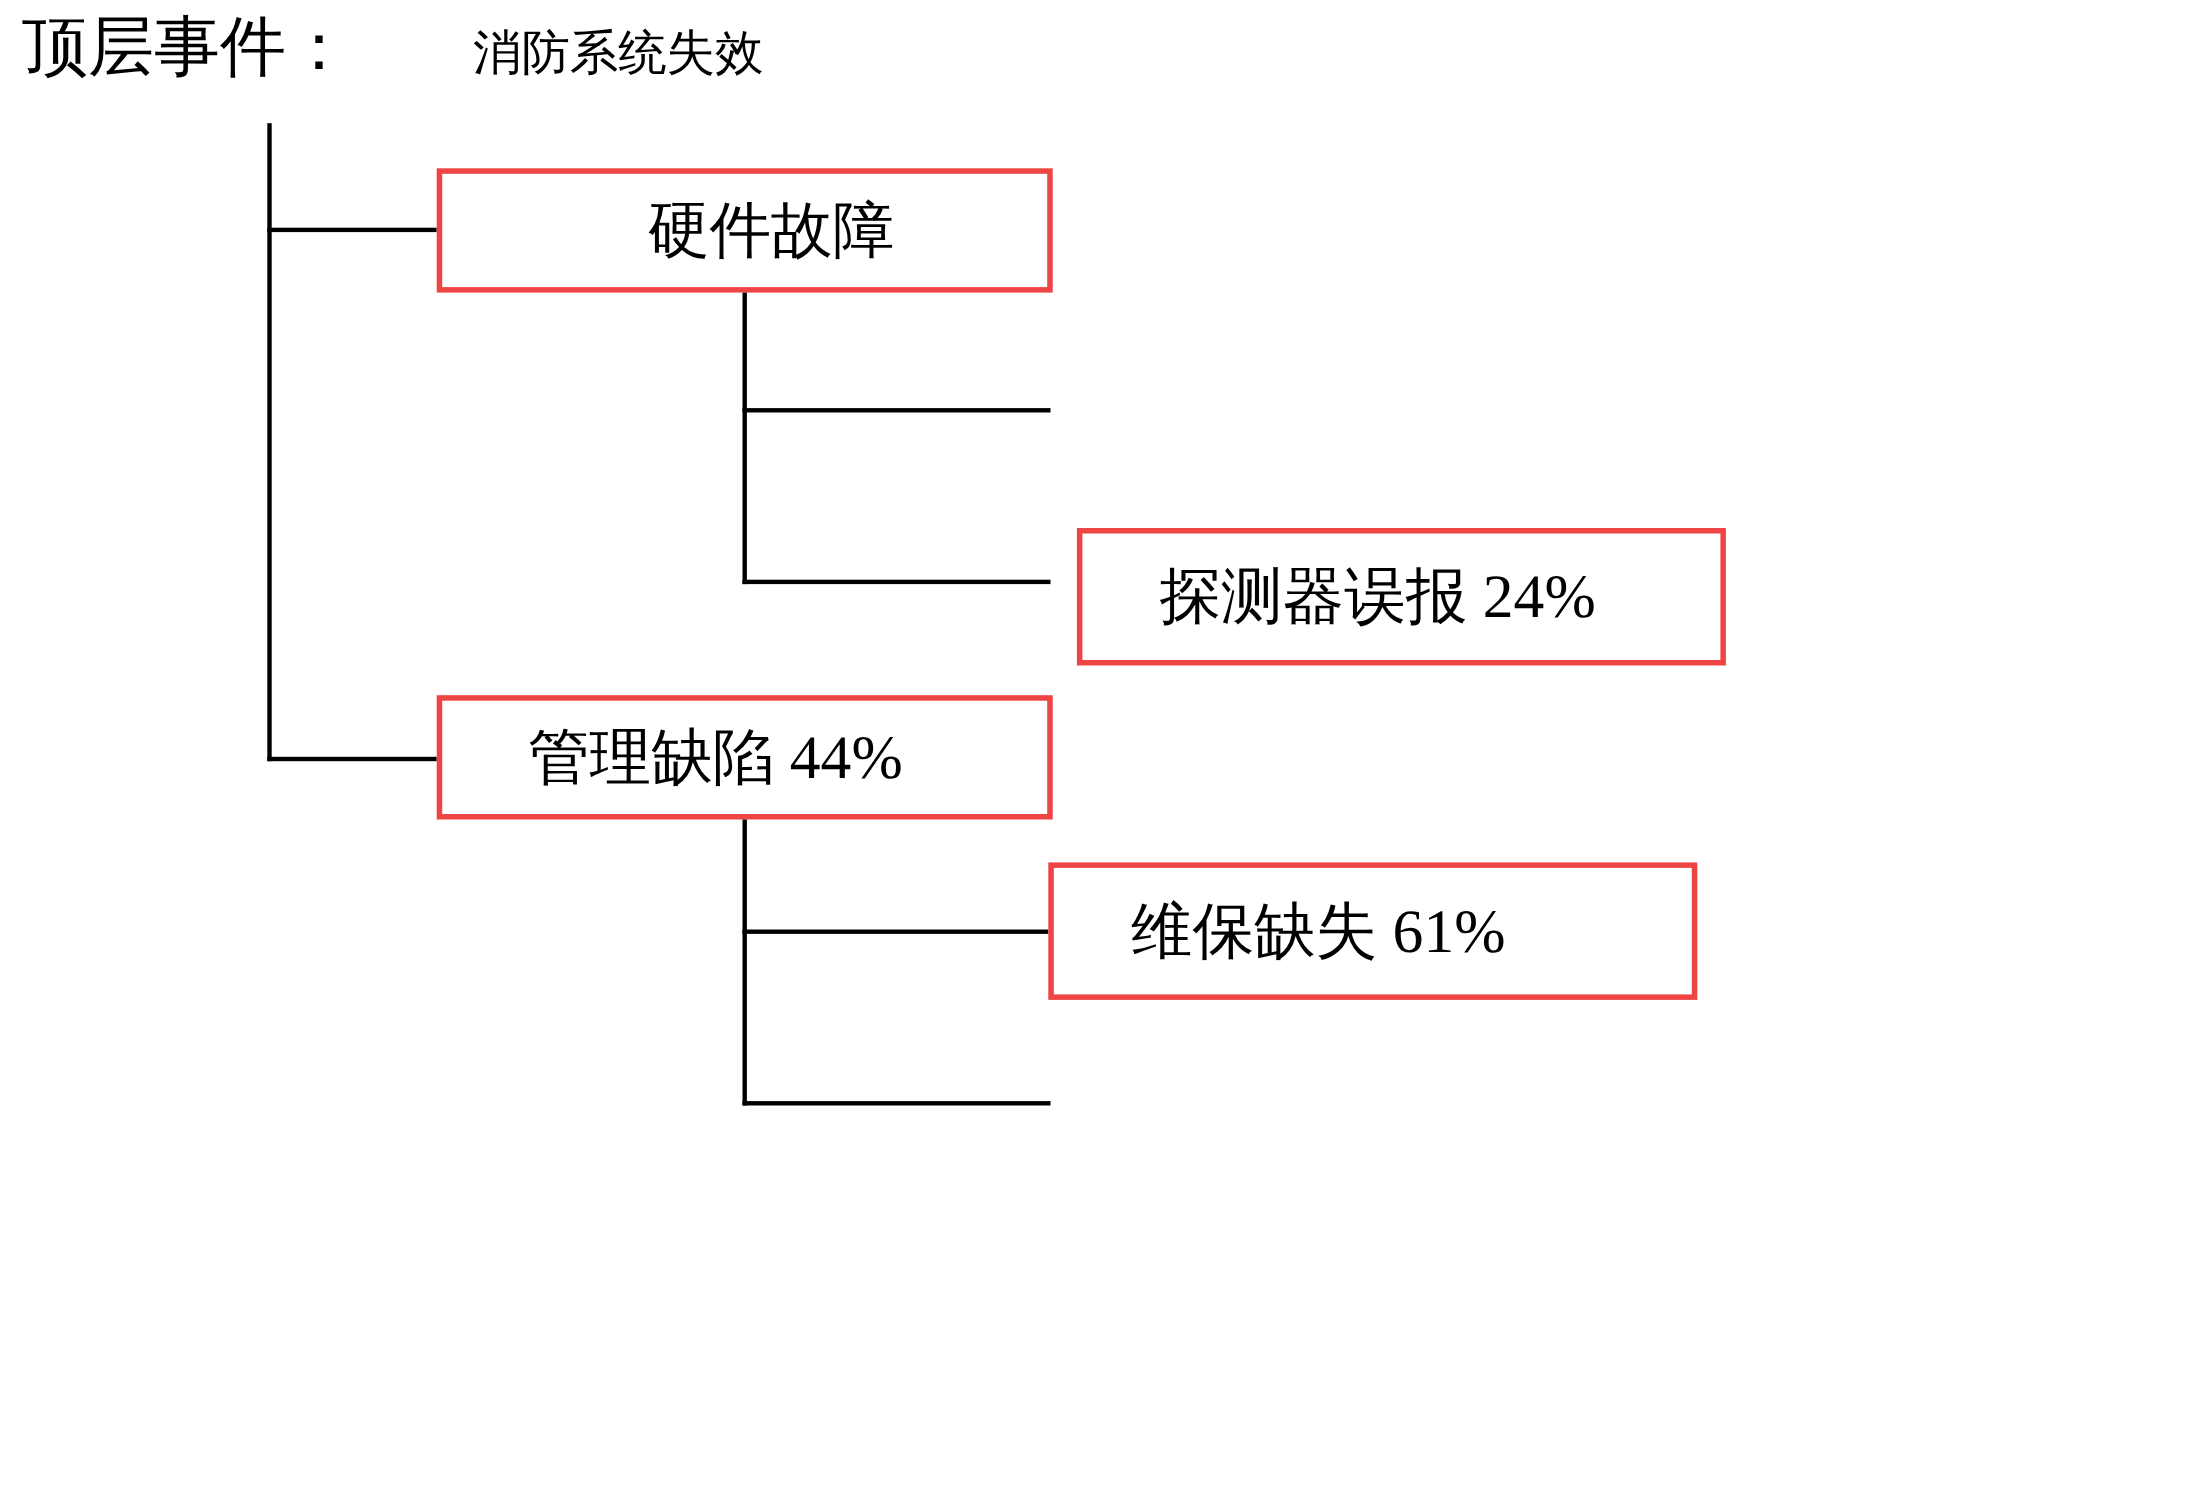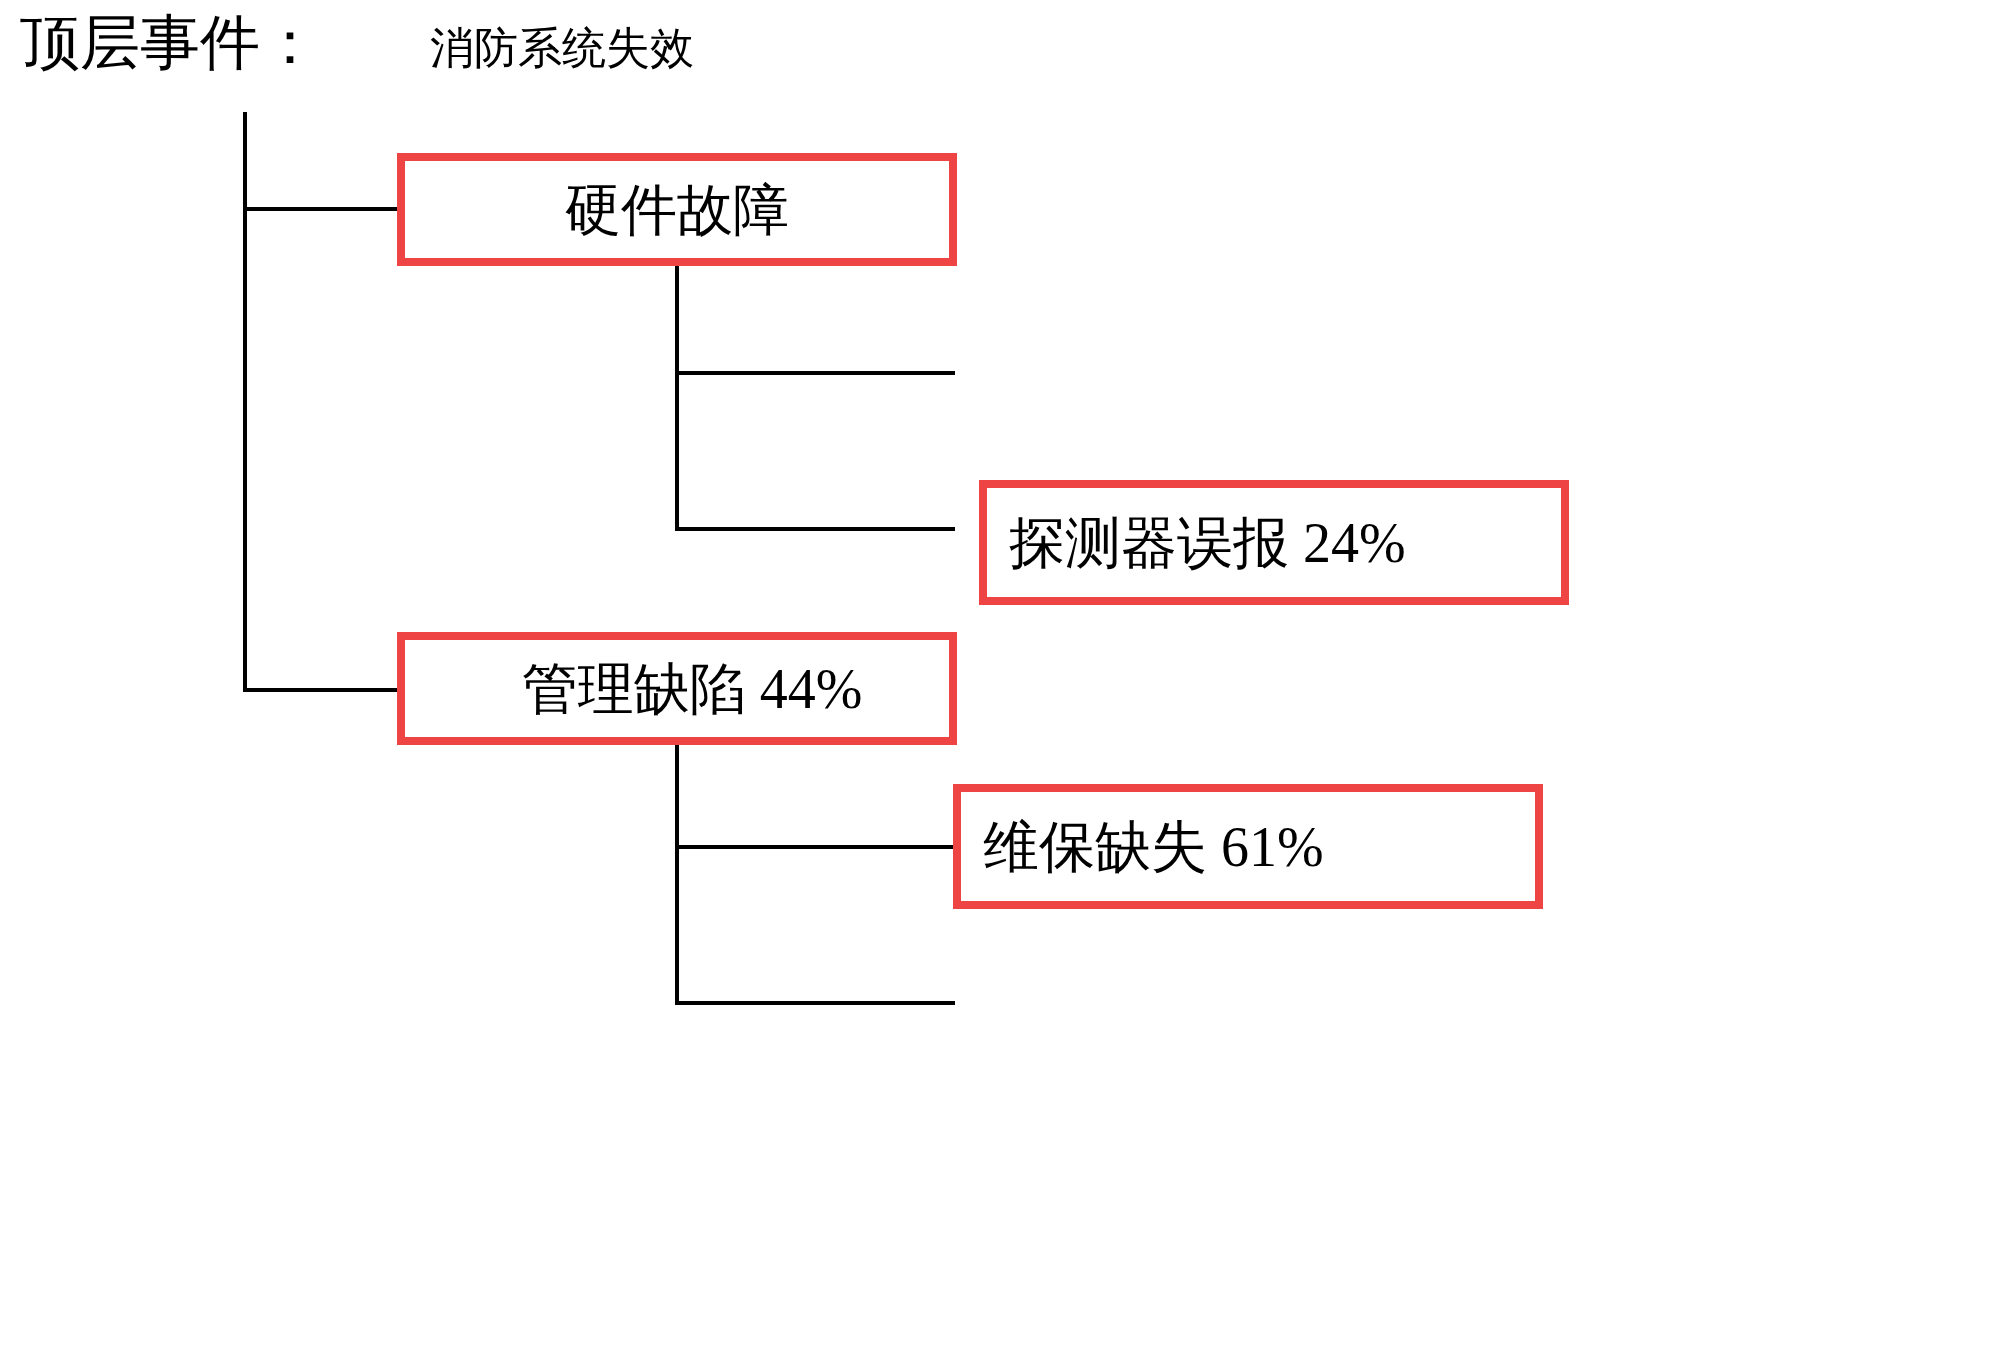--- a/index.html
+++ b/index.html
@@ -35,37 +35,38 @@
   .title-value {
     font-size: 44px;
     line-height: 1.05;
     text-align: right;
   }
 
   
   .node-box {
     position: absolute;
     box-sizing: border-box;
-    border: 8px solid #ef4444;
+    border: 5px solid #ef4444;
     background: #ffffff;
     display: flex;
     align-items: center;
     white-space: nowrap;
     overflow: hidden;
+    padding-left: 48px;
   }
   .node-text {
     font-size: 56px;
     line-height: 1;
     display: block;
   }
 
   
   .level1 { width: 560px; height: 113px; }
   .level1 .node-text { width: 100%; text-align: center; }
-  .level1.left-align .node-text { text-align: center; padding-left: 30px; }
+  .level1.left-align .node-text { text-align: left; padding-left: 30px; }
 
   
   .leaf { width: 590px; height: 125px; }
   .leaf .node-text { padding-left: 22px; }
 
   
   .line-v {
     position: absolute;
     width: 4px;
     background: #000000;

